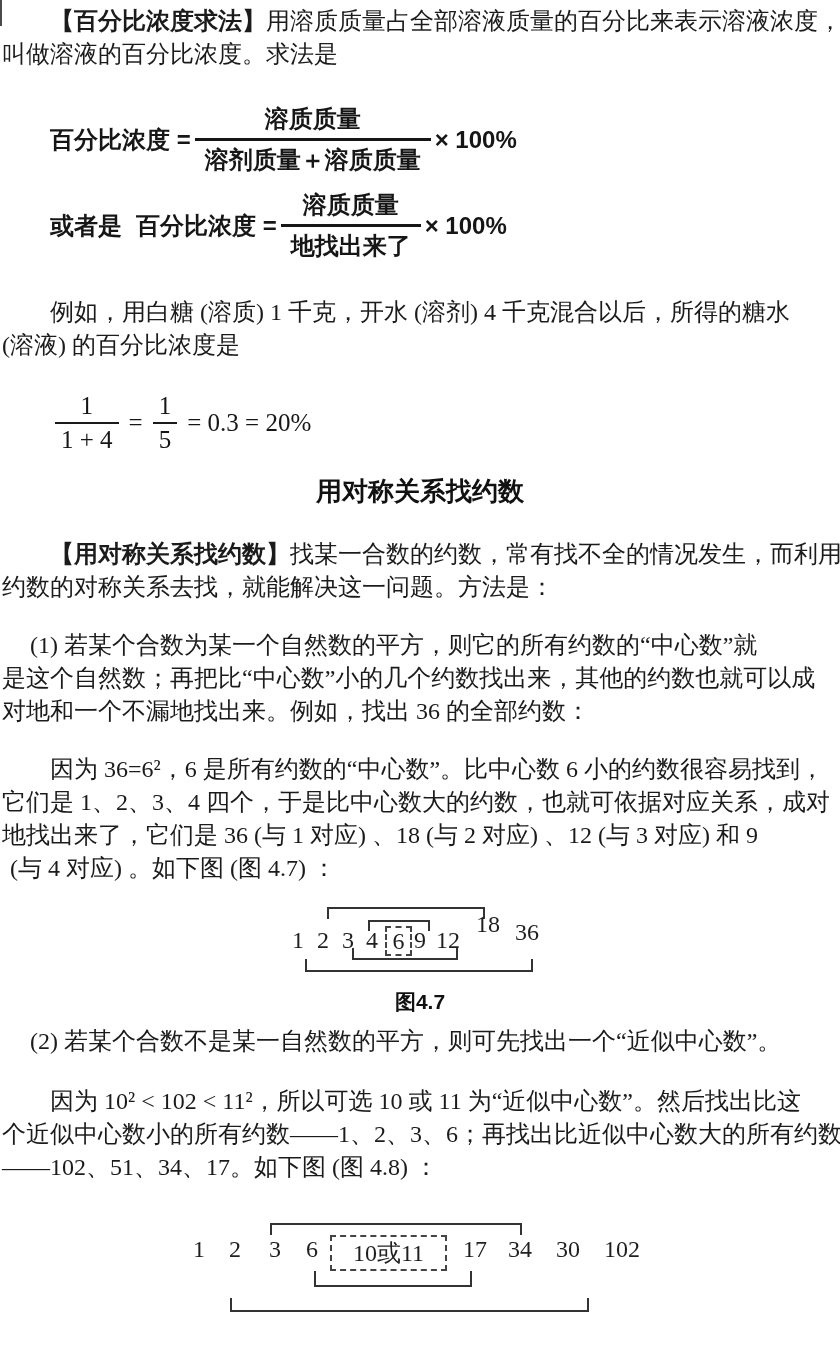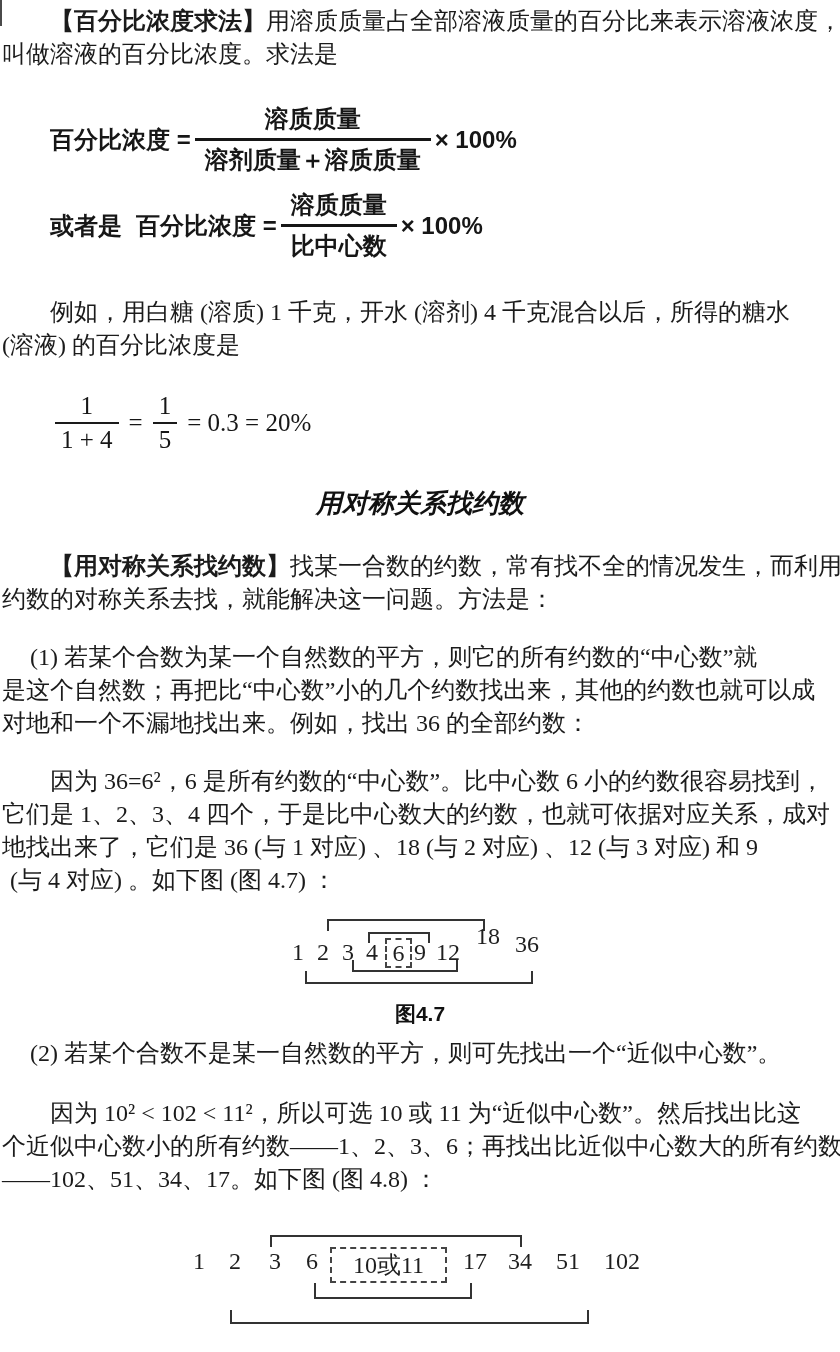--- a/index.html
+++ b/index.html
@@ -38,22 +38,22 @@
   .frac .den { padding:3px 10px 0; }
 
   .f3 {
     margin-top:30px; margin-left:55px; column-gap:10px;
     font-family:"Liberation Serif", serif; font-weight:normal; font-size:25px;
   }
   .f3 .frac .num { padding:0 6px 2px; border-bottom:2px solid #1a1a1a; }
   .f3 .frac .den { padding:2px 6px 0; }
 
   .hd {
-    margin-top:32px; text-align:center; font-weight:bold; font-size:26px;
-    font-family:"Liberation Sans", sans-serif; color:#111;font-style:italic;
+    margin-top:20px; text-align:center; font-weight:bold; font-size:26px;
+    font-family:"Liberation Sans", sans-serif; color:#111;
   }
 
   .figure { position:relative; }
   .fg47 { width:270px; height:95px; margin:18px 0 0 285px; }
   .fg48 { width:460px; height:117px; margin:37px 0 0 185px; }
 
   .fnum-abs {
     position:absolute; width:44px; text-align:center;
     font-family:"Liberation Serif", serif; font-size:24px; line-height:26px; color:#1f1f1f;
   }
@@ -110,21 +110,21 @@
       <span class="den">溶剂质量＋溶质质量</span>
     </span>
     <span>× 100%</span>
   </div>
 
   <div class="formula f2">
     <span class="prefix">或者是</span>
     <span>百分比浓度 =</span>
     <span class="frac">
       <span class="num">溶质质量</span>
-      <span class="den">比中心数</span>
+      <span class="den">地找出来了</span>
     </span>
     <span>× 100%</span>
   </div>
 
   <div class="para p2">
     <div class="line ind2">例如，用白糖 (溶质) 1 千克，开水 (溶剂) 4 千克混合以后，所得的糖水</div>
     <div class="line">(溶液) 的百分比浓度是</div>
   </div>
 
   <div class="formula f3">
@@ -189,19 +189,19 @@
 
   <div class="figure fg48">
     <div class="br br-top f48-tb"></div>
     <span class="fnum-abs f48-n0">1</span>
     <span class="fnum-abs f48-n1">2</span>
     <span class="fnum-abs f48-n2">3</span>
     <span class="fnum-abs f48-n3">6</span>
     <div class="dashed-box f48-box">10或11</div>
     <span class="fnum-abs f48-n4">17</span>
     <span class="fnum-abs f48-n5">34</span>
-    <span class="fnum-abs f48-n6">51</span>
+    <span class="fnum-abs f48-n6">30</span>
     <span class="fnum-abs f48-n7">102</span>
     <div class="br br-bot f48-bb1"></div>
     <div class="br br-bot f48-bb2"></div>
 
   </div>
 </div>
 
 </body></html>

